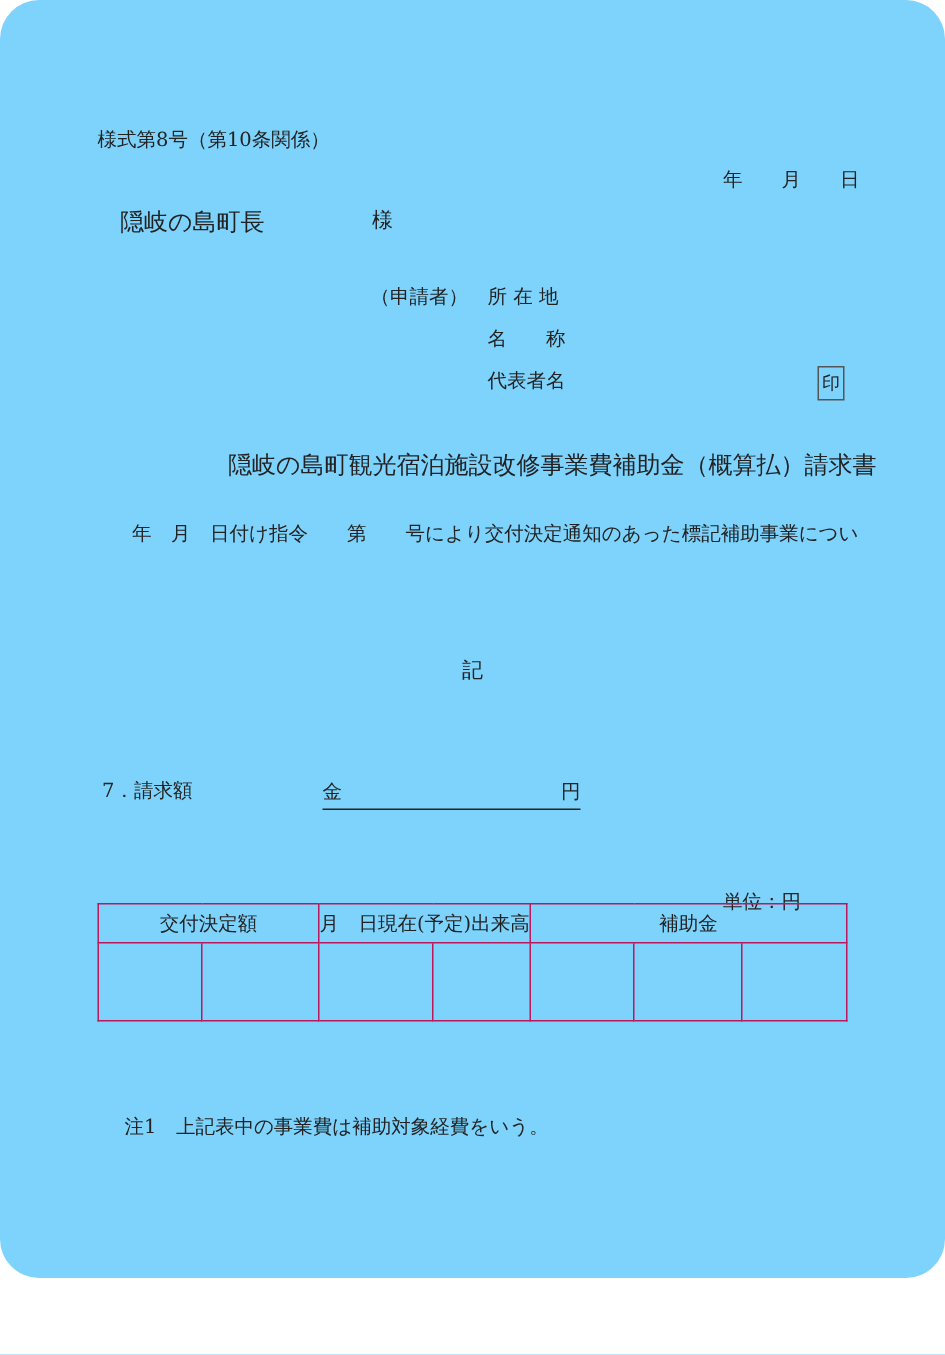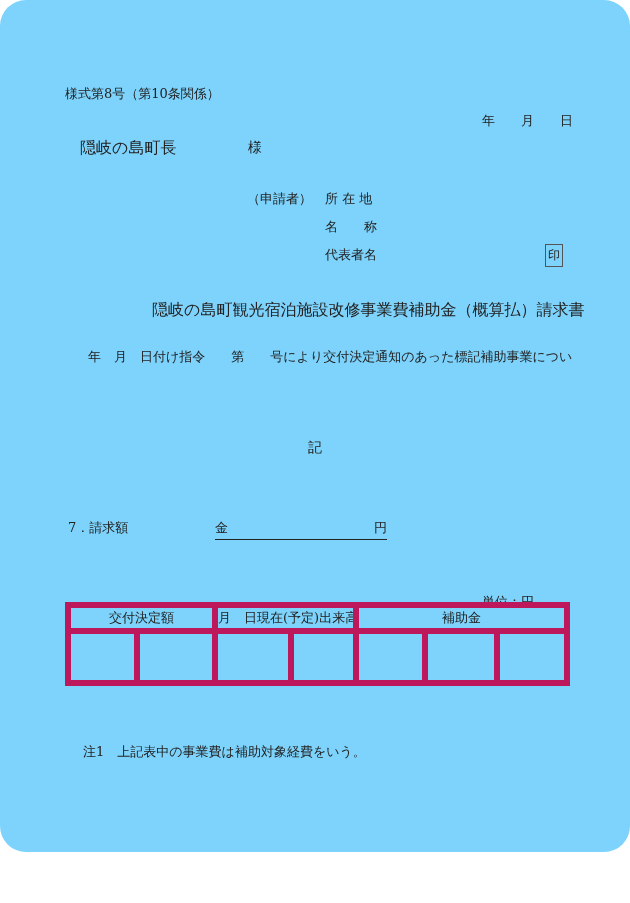--- a/index.html
+++ b/index.html
@@ -37,21 +37,21 @@
   table.grant {
     position: absolute;
     left: 65px; top: 602px;
     width: 499px;
     border-collapse: collapse;
     table-layout: fixed;
     font-size: 13px;
     color: #222222;
   }
   table.grant th, table.grant td {
-    border: 6px solid #be185d;
+    border: 1px solid #be185d;
     font-weight: normal;
     text-align: center;
     vertical-align: middle;
     padding: 0;
     white-space: pre;
     overflow: hidden;
   }
   tr.group-row { height: 26px; }
   tr.sub-row { height: 27px; }
   tr.data-row { height: 52px; }

